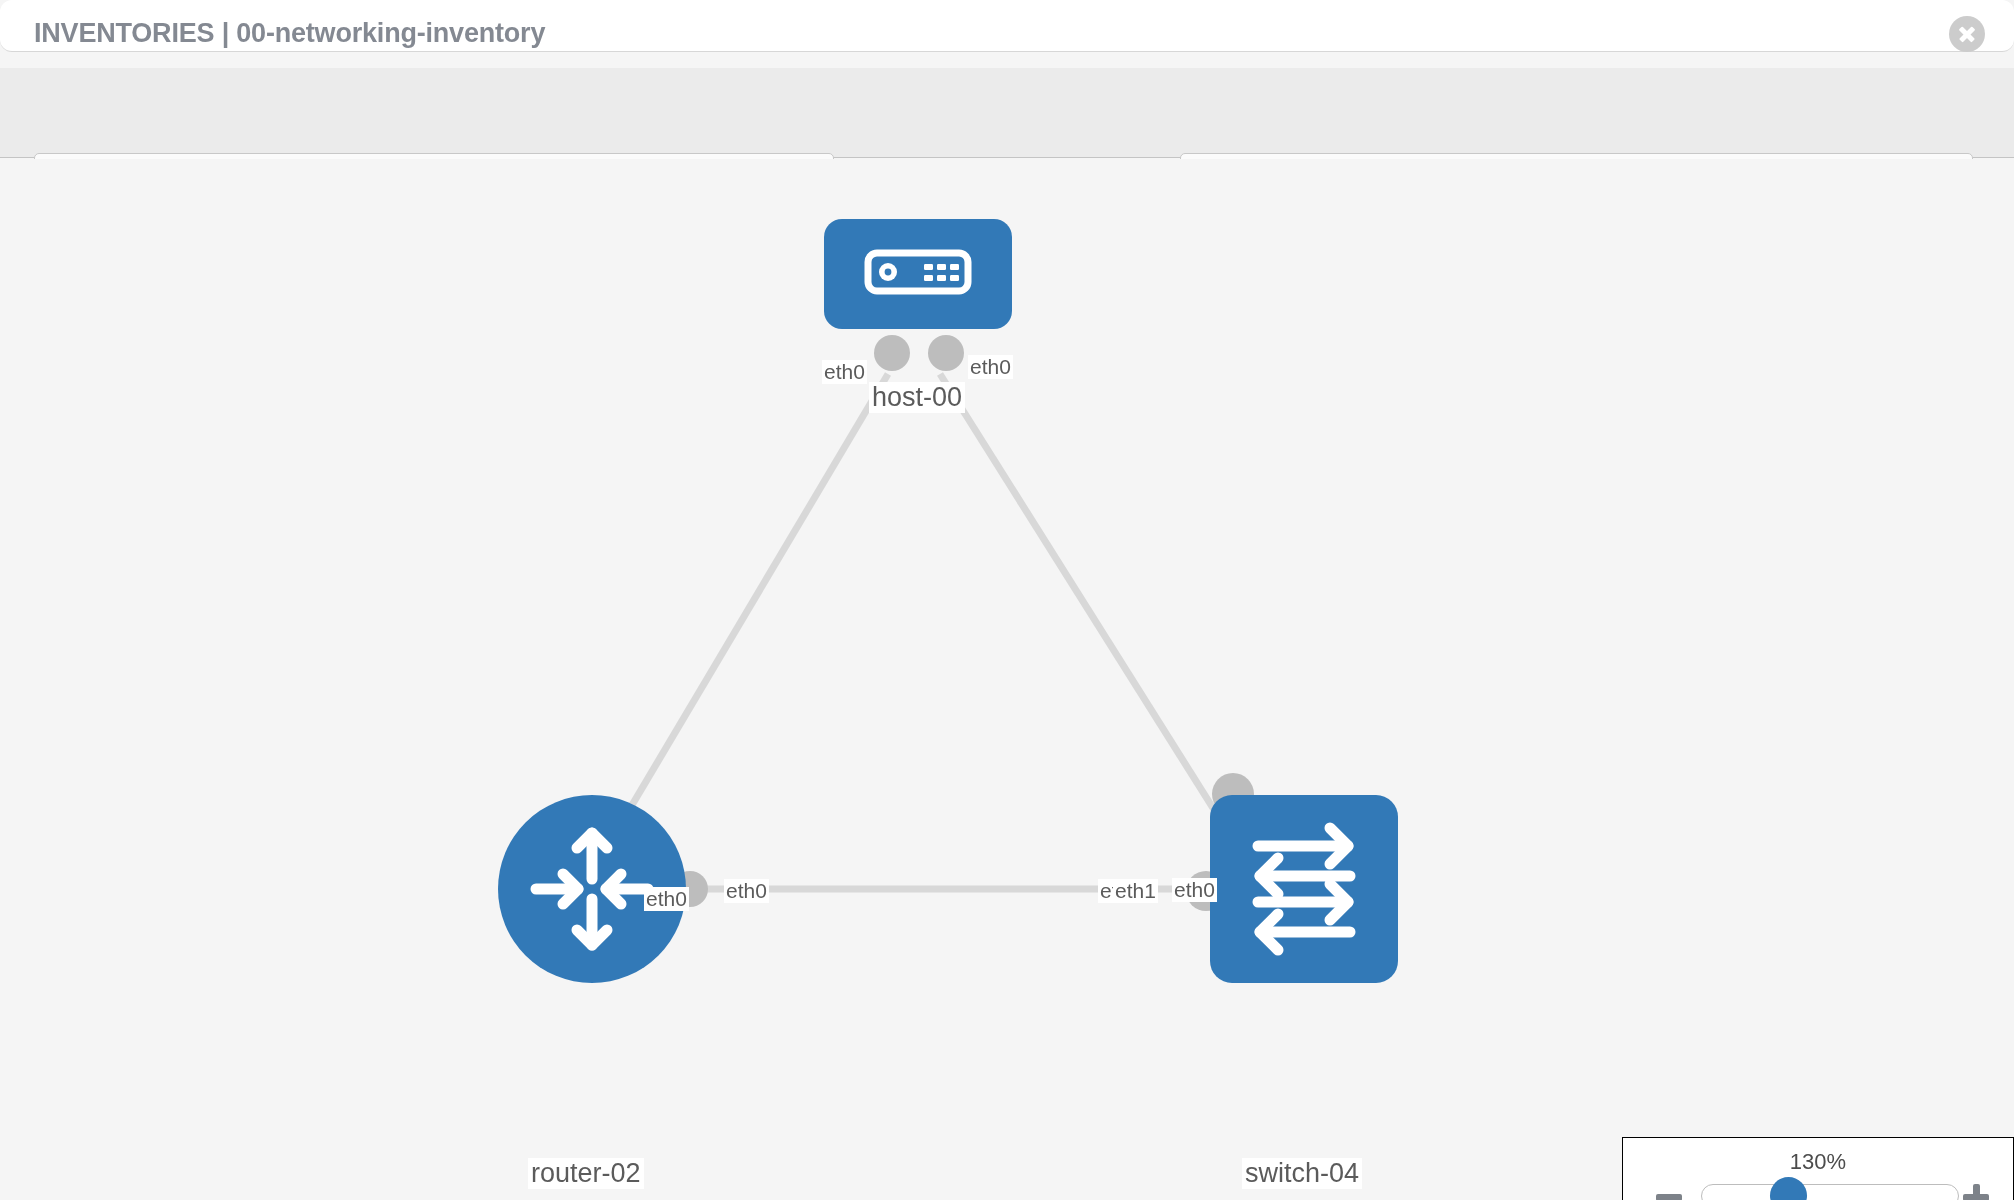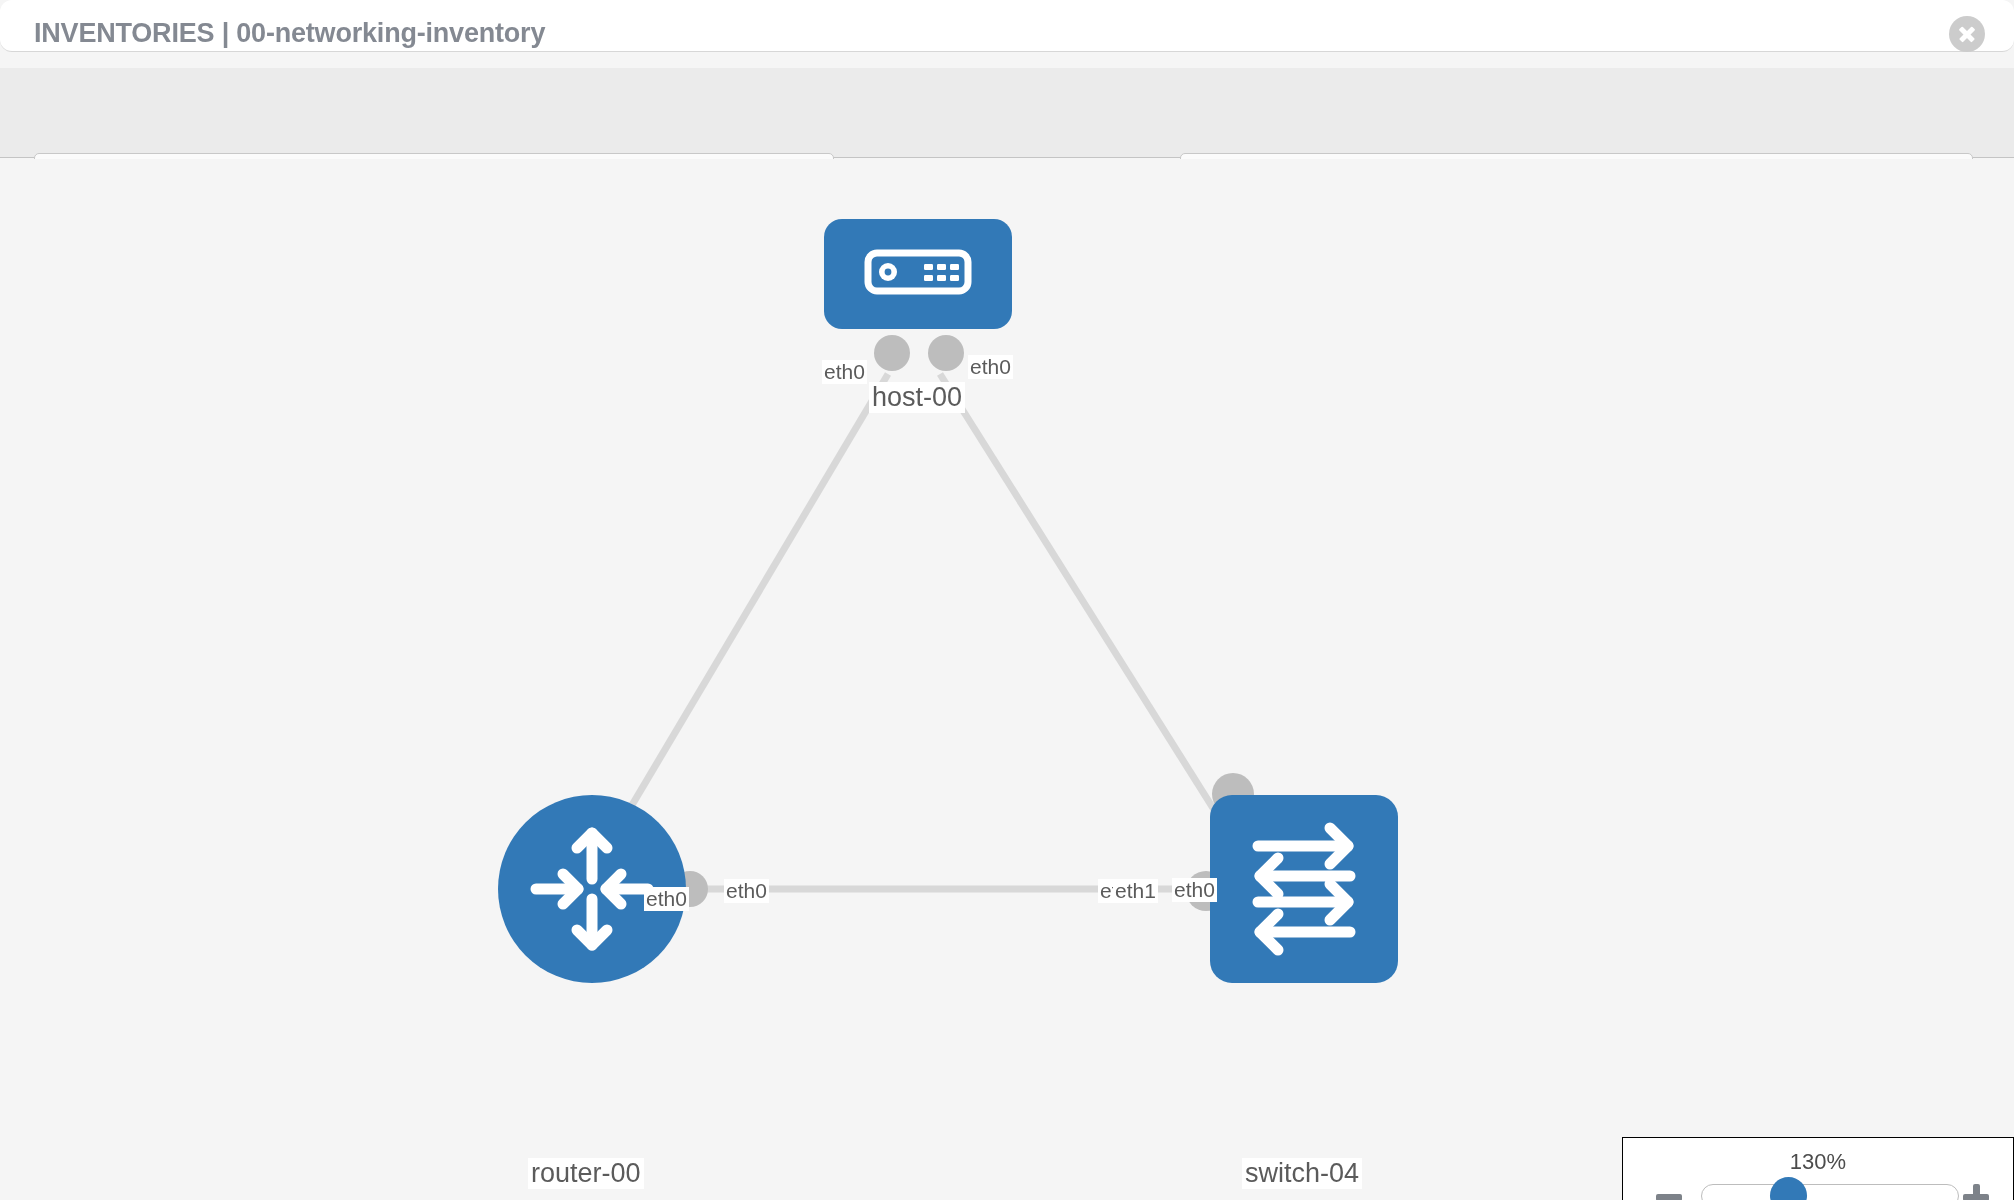--- a/index.html
+++ b/index.html
@@ -361,21 +361,21 @@
           <polyline points="79,135 94,150 109,135"></polyline>
 
           <line x1="38" y1="94" x2="80" y2="94"></line>
           <polyline points="65,79 80,94 65,109"></polyline>
 
           <line x1="150" y1="94" x2="108" y2="94"></line>
           <polyline points="123,79 108,94 123,109"></polyline>
         </g>
       </svg>
     </div>
-    <div class="node-label" style="left:528px; top:999px;">router-00</div>
+    <div class="node-label" style="left:528px; top:999px;">router-02</div>
 
     <div class="node" id="node-switch" style="left:1210px; top:636px; width:188px; height:188px;">
       <div class="node-shape"></div>
       <svg class="node-glyph" viewBox="0 0 188 188">
         <g stroke="#ffffff" stroke-width="11" stroke-linecap="round" stroke-linejoin="round" fill="none">
 
           <line x1="48" y1="51" x2="138" y2="51"></line>
           <polyline points="120,33 138,51 120,69"></polyline>
 
           <line x1="140" y1="81" x2="50" y2="81"></line>

